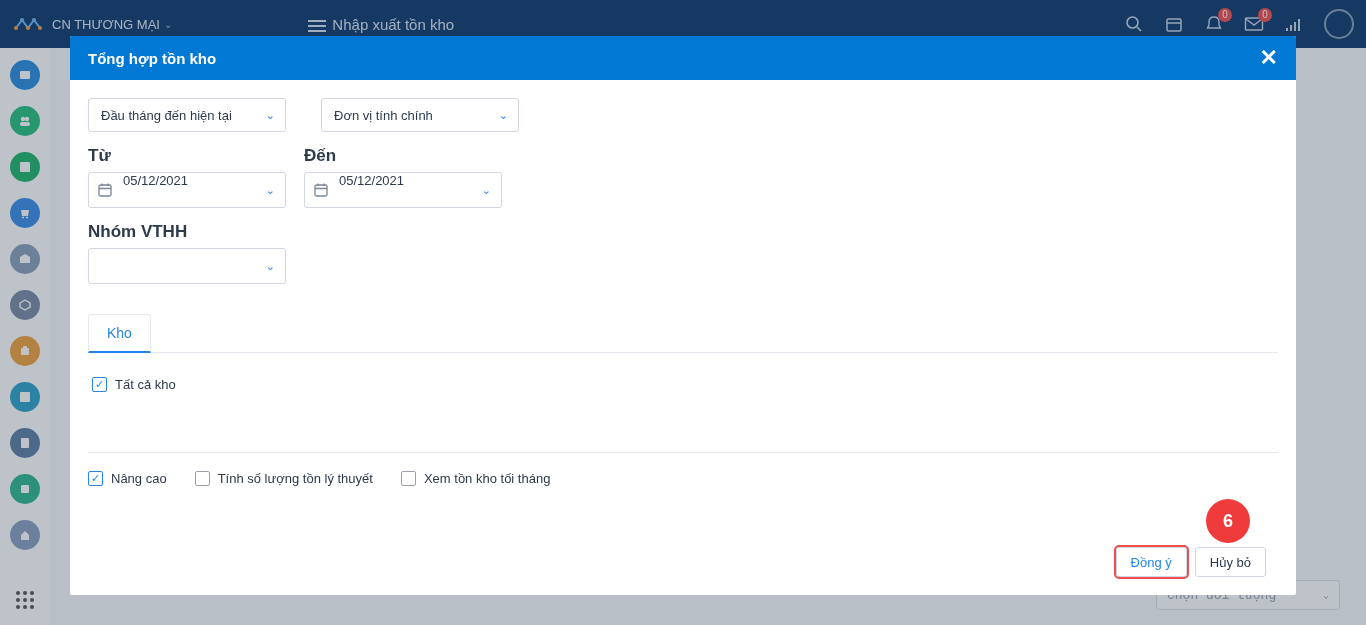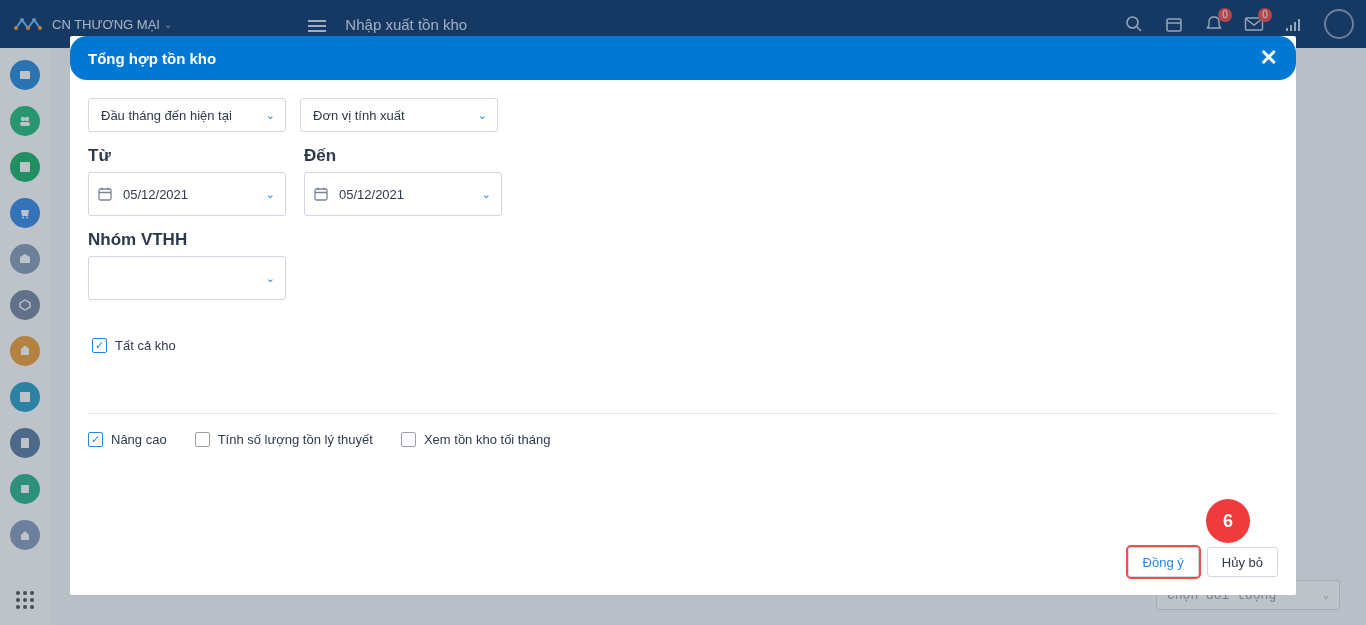--- a/index.html
+++ b/index.html
@@ -38,21 +38,21 @@
     cursor: pointer;
   }
   .topbar .branch .chev {
     margin-left: 4px;
     font-size: 10px;
     opacity: .7;
   }
   .topbar .hdr-title {
     display: flex; align-items: center;
     margin-left: 120px;
-    gap: 19px;
+    gap: 6px;
     color: #d6e1f1;
   }
   .topbar .hdr-title .menu-ic {
     display: inline-block;
     width: 18px; height: 14px;
   }
   .topbar .hdr-title .menu-ic span {
     display: block;
     height: 2px;
     background: #d6e1f1;
@@ -160,41 +160,40 @@
     overflow: hidden;
   }
   .modal-header {
     background: #0078d4;
     color: #fff;
     height: 44px;
     display: flex;
     align-items: center;
     padding: 0 18px;
     justify-content: space-between;
-    border-radius: 17px;
   }
   .modal-header .mtitle {
     font-size: 15px;
     font-weight: 600;
   }
   .modal-header .close {
     font-size: 22px;
     font-weight: bold;
     cursor: pointer;
     line-height: 1;
   }
   .modal-body {
     flex: 1;
     padding: 18px 18px 0 18px;
     overflow-y: auto;
     position: relative;
   }
   .filters-row {
     display: flex;
-    gap: 14px;
+    gap: 35px;
     margin-bottom: 14px;
   }
   .filters-row .sel {
     position: relative;
     width: 198px;
     height: 34px;
     border: 1px solid #d0d7e2;
     border-radius: 3px;
     display: flex;
     align-items: center;
@@ -222,25 +221,25 @@
   }
   .field label {
     display: block;
     font-size: 17px;
     font-weight: 600;
     color: #2d3a4b;
     margin-bottom: 6px;
   }
   .field .inp {
     position: relative;
-    height: 44px;
+    height: 36px;
     border: 1px solid #d0d7e2;
     border-radius: 3px;
     display: flex;
-    align-items: center;
+    align-items: flex-start;
     padding: 0 30px 0 34px;
     font-size: 13px;
     color: #2d3a4b;
     background: #fff;
     cursor: pointer;
   }
   .field .inp.empty { padding-left: 12px; }
   .field .inp .cal-ic {
     position: absolute; left: 8px; top: 50%; transform: translateY(-50%);
     color: #7a8599;
@@ -293,21 +292,21 @@
   .sep {
     border-top: 1px solid #e5e9ef;
     margin: 50px 0 18px 0;
   }
   .adv-row {
     display: flex;
     gap: 28px;
     padding-bottom: 18px;
   }
   .modal-footer {
-    padding: 14px 18px 18px 18px;
+    padding: 14px 30px 18px 18px;
     display: flex;
     justify-content: flex-end;
     gap: 8px;
   }
   .btn {
     height: 30px;
     padding: 0 14px;
     border: 1px solid #d0d7e2;
     border-radius: 3px;
     background: #fff;
@@ -497,21 +496,21 @@
       <span class="close">✕</span>
     </div>
     <div class="modal-body">
 
       <div class="filters-row">
         <div class="sel">
           <span>Đầu tháng đến hiện tại</span>
           <span class="chev3">⌄</span>
         </div>
         <div class="sel">
-          <span>Đơn vị tính xuất</span>
+          <span>Đơn vị tính chính</span>
           <span class="chev3">⌄</span>
         </div>
       </div>
 
       <div class="field-group">
         <div class="field">
           <label>Từ</label>
           <div class="inp">
             <span class="cal-ic">
               <svg width="16" height="16" viewBox="0 0 16 16">
@@ -545,20 +544,25 @@
       <div class="field-group">
         <div class="field">
           <label>Nhóm VTHH</label>
           <div class="inp empty">
             <span></span>
             <span class="chev3">⌄</span>
           </div>
         </div>
       </div>
 
+      <div class="tabbar">
+        <div class="tab">
+          <span>Kho</span>
+        </div>
+      </div>
 
       <div class="tab-content">
         <div class="chk">
           <span class="box">✓</span>
           <span>Tất cả kho</span>
         </div>
       </div>
 
       <div class="sep"></div>
 

